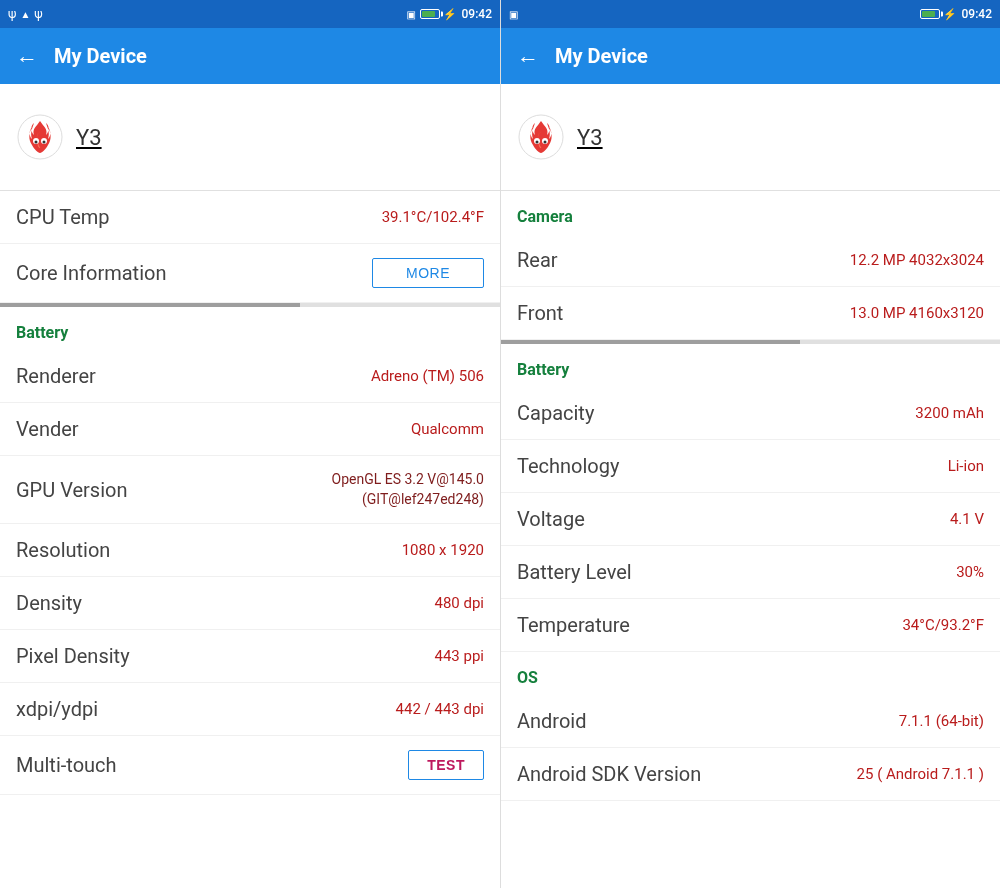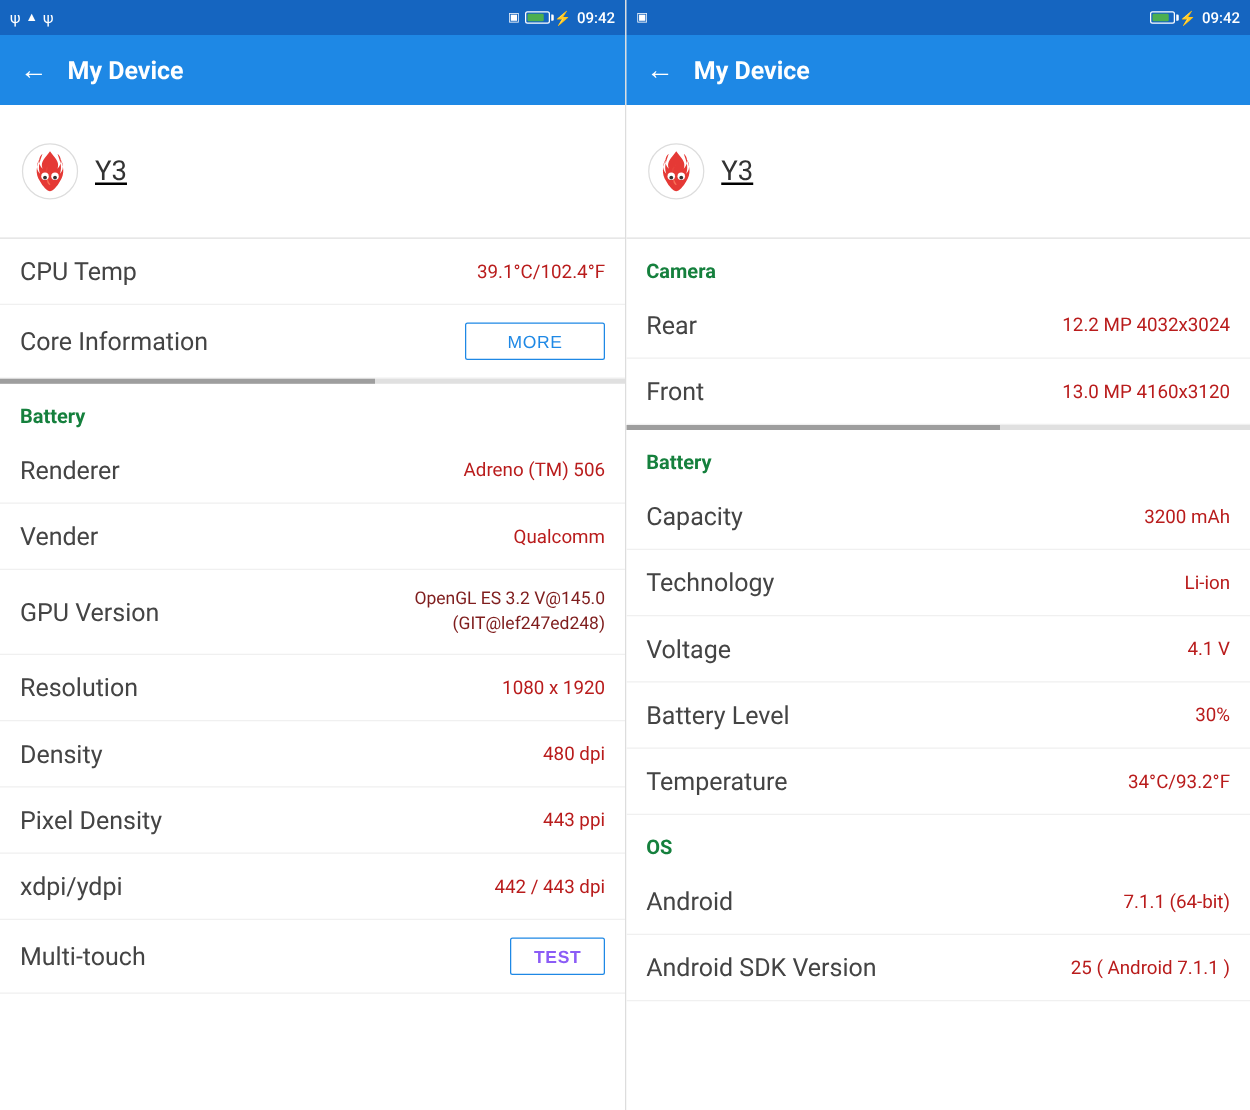--- a/index.html
+++ b/index.html
@@ -192,21 +192,21 @@
       font-size: 14px;
       font-weight: 400;
       letter-spacing: 0.5px;
       cursor: pointer;
       border-radius: 2px;
     }
 
     
     .test-btn {
       border: 1.5px solid #1e88e5;
-      color: #8b5cf6;
+      color: #be185d;
       background: transparent;
       padding: 6px 18px;
       font-size: 14px;
       font-weight: 600;
       letter-spacing: 0.5px;
       cursor: pointer;
       border-radius: 2px;
     }
 
     .gpu-value {

